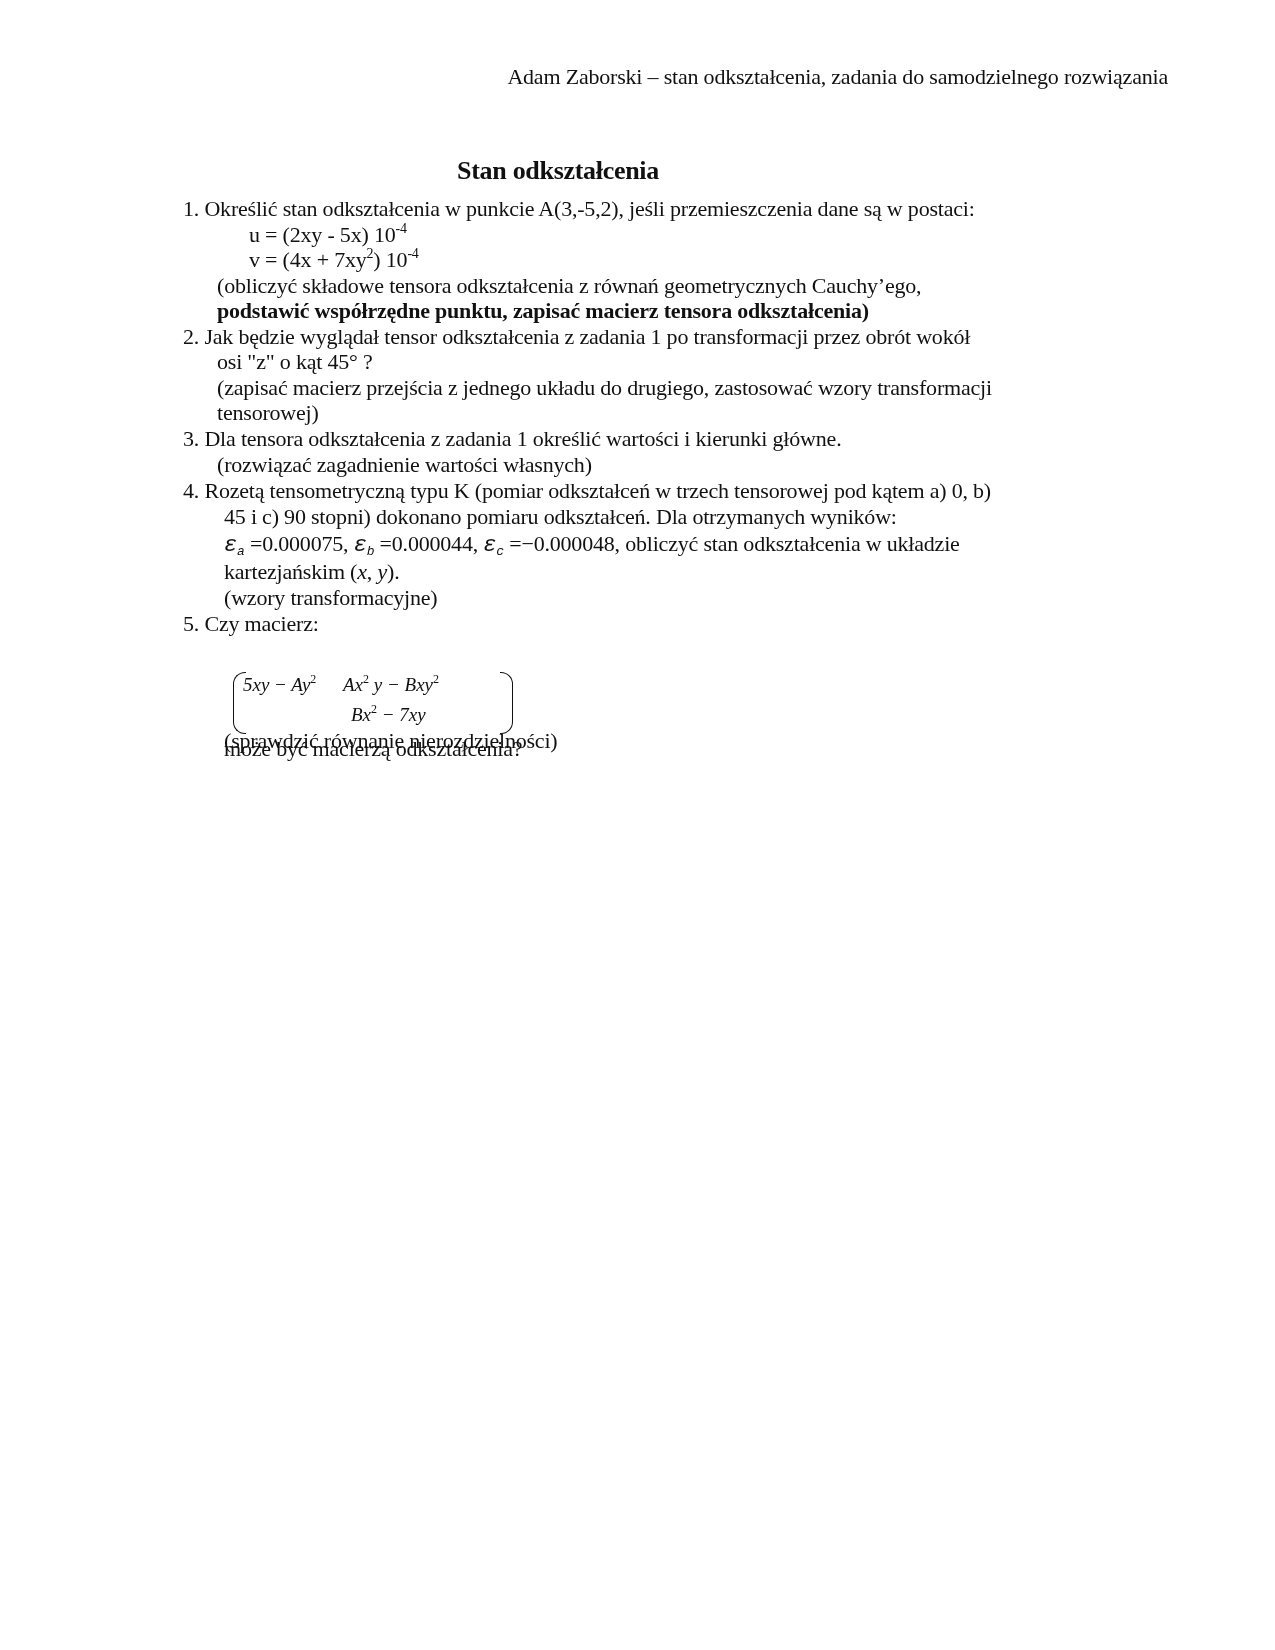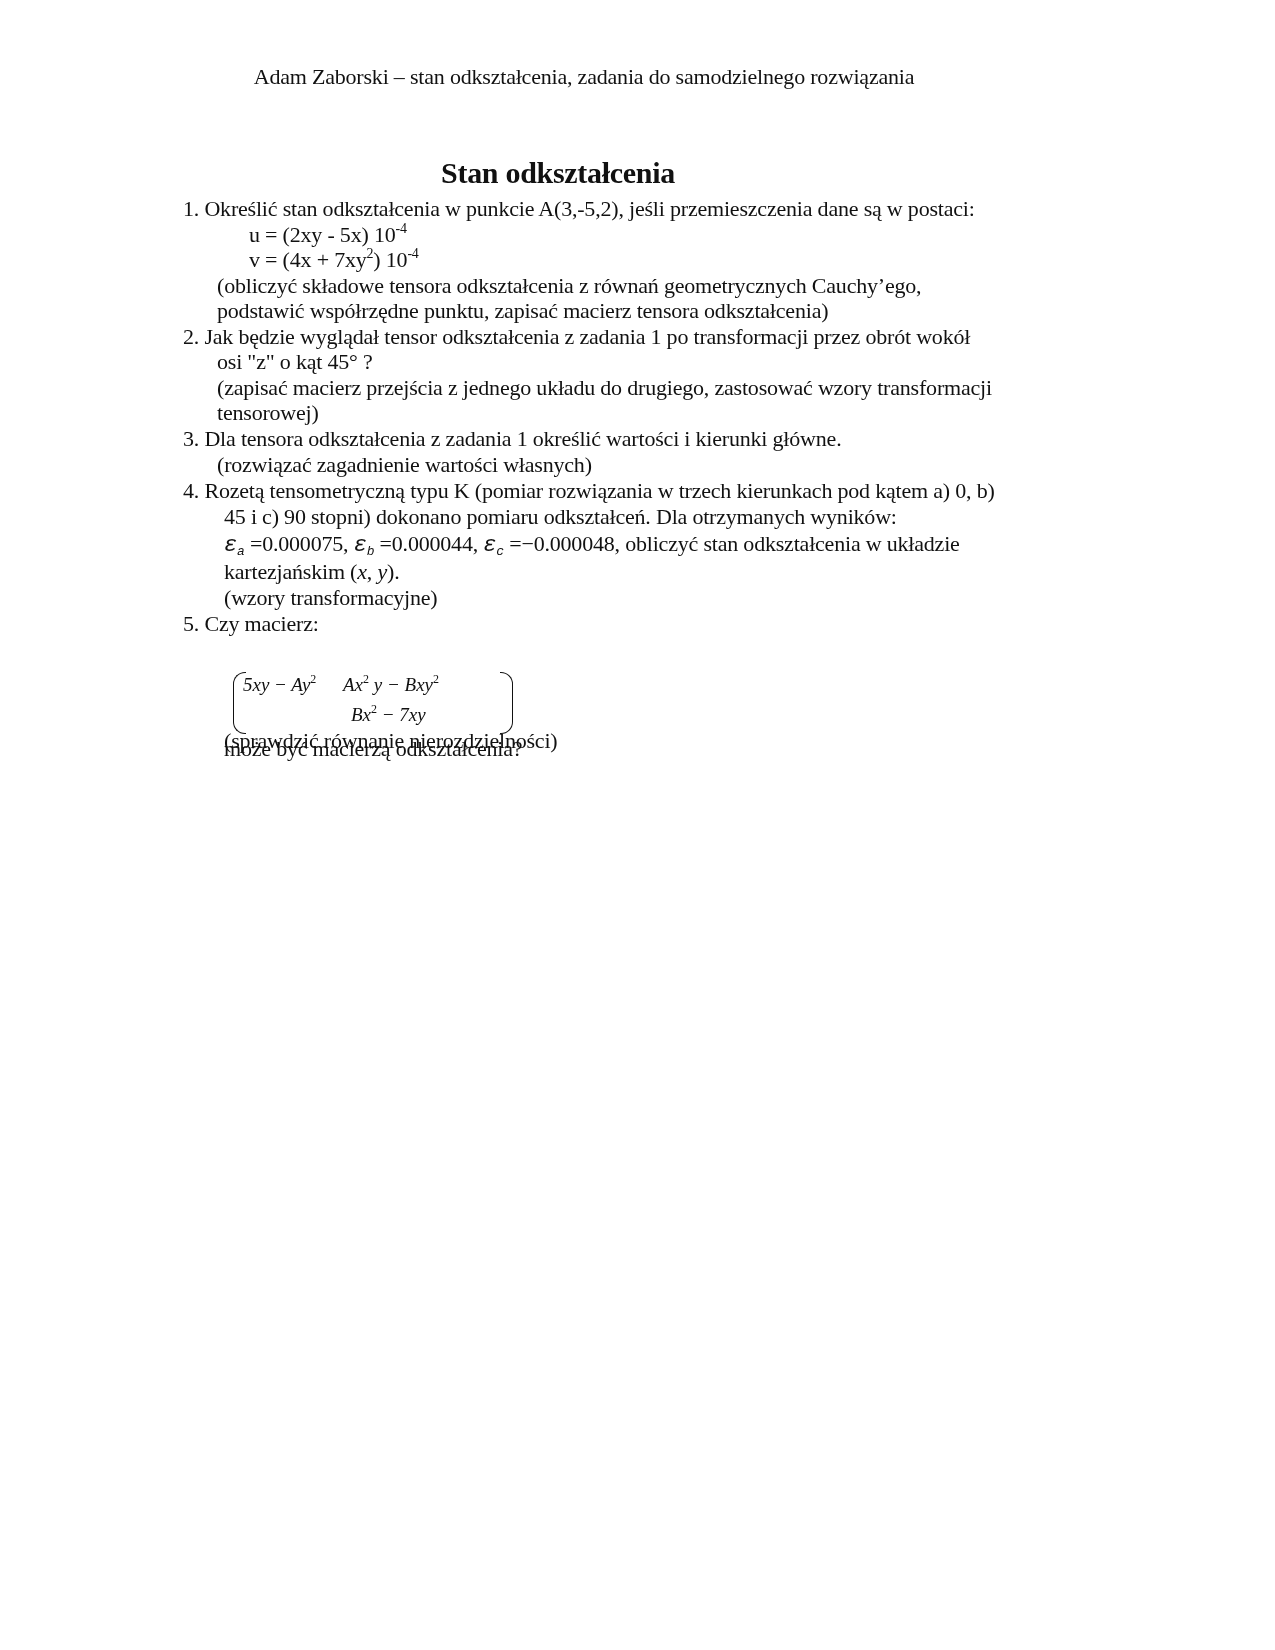--- a/index.html
+++ b/index.html
@@ -2,26 +2,26 @@
 <html><head>
 <meta charset="utf-8">
 <style>
   html, body { margin: 0; padding: 0; background: #ffffff; }
   body {
     width: 1275px; height: 1650px; position: relative; overflow: hidden;
     font-family: "Liberation Serif", "DejaVu Serif", serif;
     color: #111111;
   }
   .header {
-    position: absolute; left: 0; top: 64px; width: 1168px; text-align: center;
+    position: absolute; left: 0; top: 64px; width: 1168px; text-align: right;
     font-size: 22px; letter-spacing: -0.2px;
   }
   .title {
     position: absolute; left: 0; top: 156px; width: 1116px; text-align: center;
-    font-size: 30px; font-weight: bold; letter-spacing: -0.3px;
+    font-size: 26px; font-weight: bold; letter-spacing: -0.3px;
   }
   .line { position: absolute; font-size: 22px; white-space: nowrap; letter-spacing: -0.2px; }
   sup { font-size: 14px; vertical-align: 9px; line-height: 0; }
   sub { font-size: 13px; vertical-align: -4px; line-height: 0; }
   .eps { font-style: italic; font-family: Liberation Mono, monospace; }
   .it { font-style: italic; }
   .matrix {
     position: absolute; left: 233px; top: 672px; width: 280px; height: 62px;
   }
   .matrix .paren {
@@ -44,39 +44,39 @@
   <span>1.</span>
   <span>Określić stan odkształcenia w punkcie A(3,-5,2), jeśli przemieszczenia dane są w postaci:</span>
 </div>
 <div class="line" style="left:249px; top:222px;">
   <span>u = (2xy - 5x) 10</span><sup>-4</sup>
 </div>
 <div class="line" style="left:249px; top:247px;">
   <span>v = (4x + 7xy</span><sup>2</sup><span>) 10</span><sup>-4</sup>
 </div>
 <div class="line" style="left:217px; top:273px;">(obliczyć składowe tensora odkształcenia z równań geometrycznych Cauchy’ego,</div>
-<div class="line" style="left:217px; top:298px;">podstawić współrzędne punktu, zapisać macierz tensora odkształcenia)</div>
+<div class="line" style="left:217px; top:298px;font-weight:bold;">podstawić współrzędne punktu, zapisać macierz tensora odkształcenia)</div>
 
 <div class="line" style="left:183px; top:324px;">
   <span>2.</span>
   <span>Jak będzie wyglądał tensor odkształcenia z zadania 1 po transformacji przez obrót wokół</span>
 </div>
 <div class="line" style="left:217px; top:349px;">osi "z" o kąt 45° ?</div>
 <div class="line" style="left:217px; top:375px;">(zapisać macierz przejścia z jednego układu do drugiego, zastosować wzory transformacji</div>
 <div class="line" style="left:217px; top:400px;">tensorowej)</div>
 
 <div class="line" style="left:183px; top:426px;">
   <span>3.</span>
   <span>Dla tensora odkształcenia z zadania 1 określić wartości i kierunki główne.</span>
 </div>
 <div class="line" style="left:217px; top:452px;">(rozwiązać zagadnienie wartości własnych)</div>
 
 <div class="line" style="left:183px; top:478px;">
   <span>4.</span>
-  <span>Rozetą tensometryczną typu K (pomiar rozwiązania w trzech kierunkach pod kątem a) 0, b)</span>
+  <span>Rozetą tensometryczną typu K (pomiar odkształceń w trzech tensorowej pod kątem a) 0, b)</span>
 </div>
 <div class="line" style="left:224px; top:504px;">45 i c) 90 stopni) dokonano pomiaru odkształceń. Dla otrzymanych wyników:</div>
 <div class="line" style="left:224px; top:531px;">
   <span class="eps"><span>ε</span><sub>a</sub></span>
   <span>=0.000075</span>,
   <span class="eps"><span>ε</span><sub>b</sub></span>
   <span>=0.000044</span>,
   <span class="eps"><span>ε</span><sub>c</sub></span>
   <span>=−0.000048</span><span>, obliczyć stan odkształcenia w układzie</span>
 </div>

